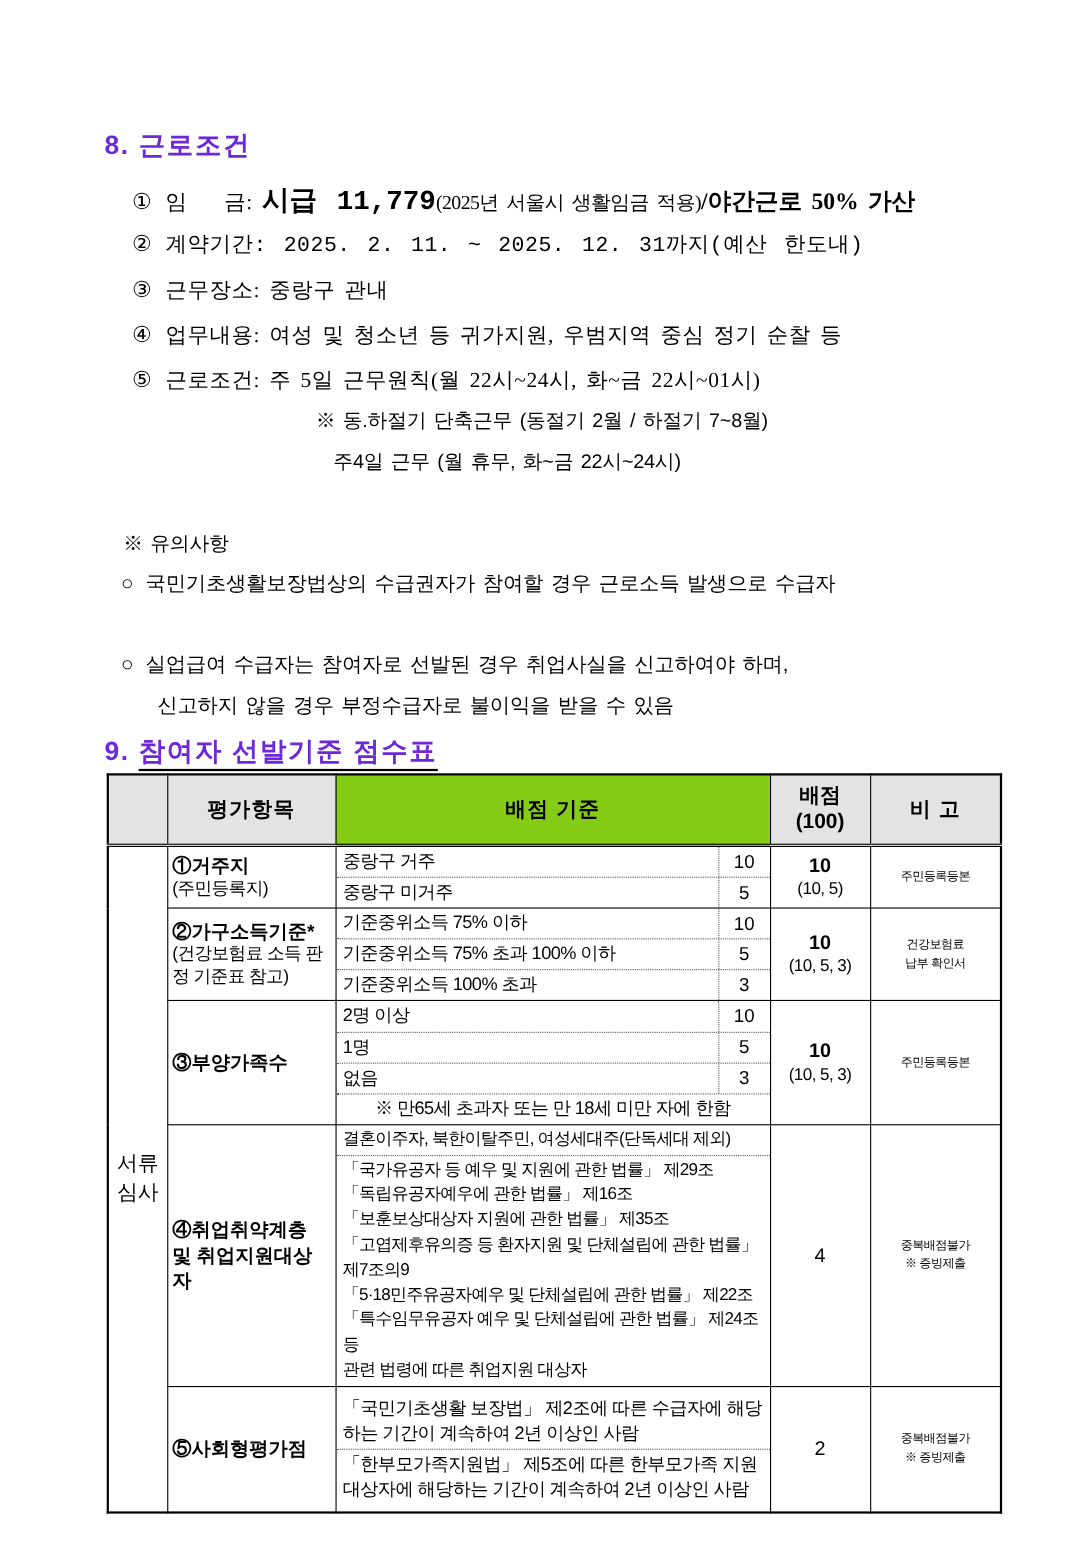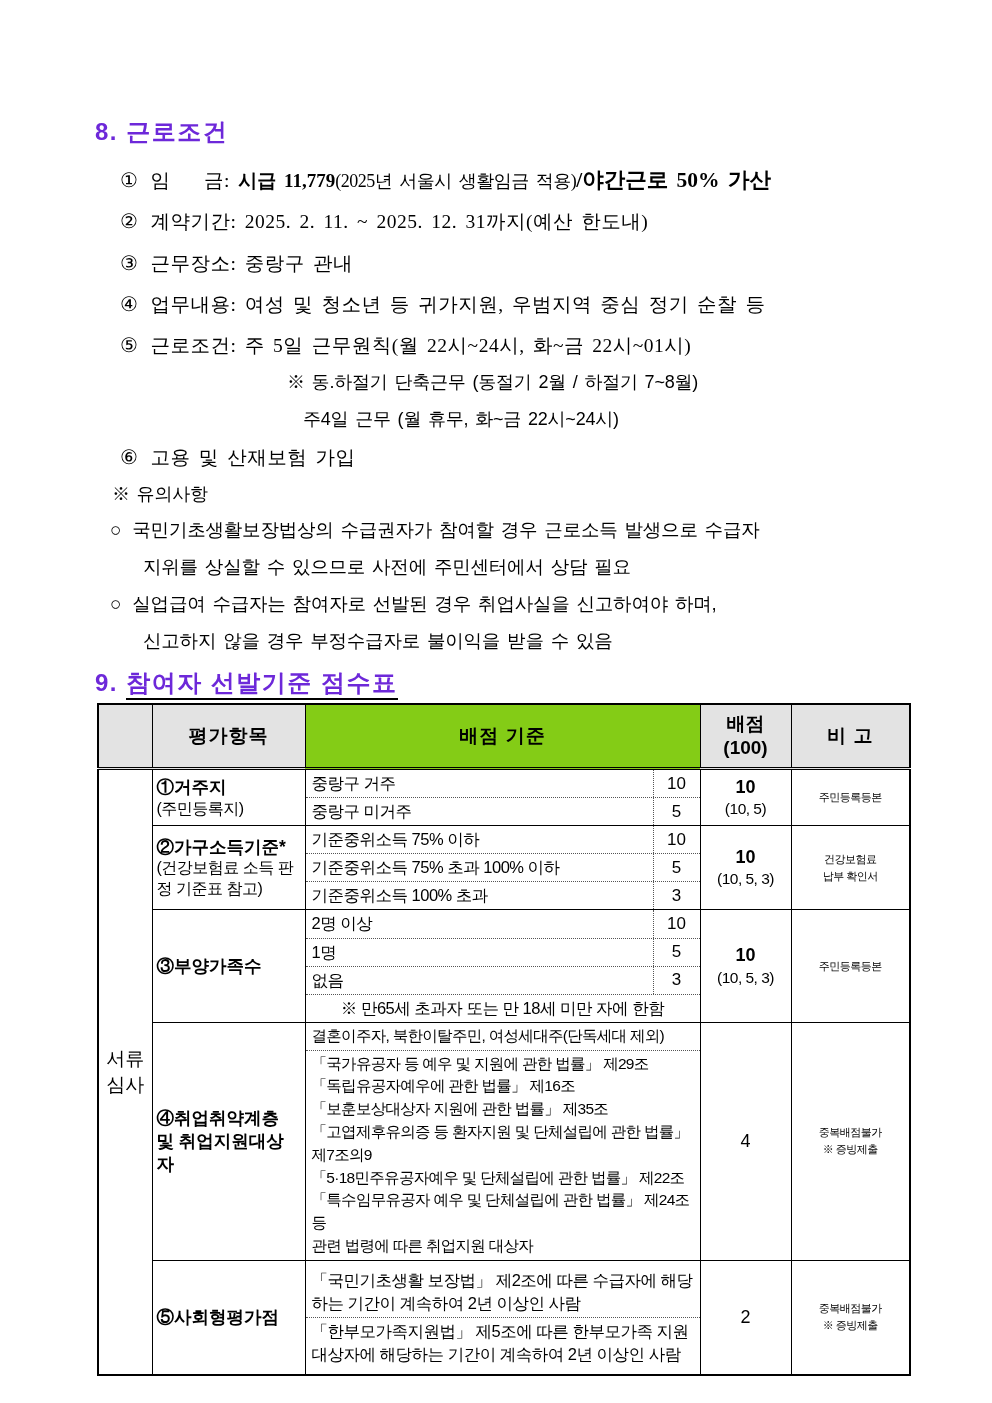--- a/index.html
+++ b/index.html
@@ -16,21 +16,21 @@
 
   
   .item{
     position:absolute;left:120px;
     font-family:"Liberation Serif",serif;
     font-size:19.5px;letter-spacing:0.5px;word-spacing:3px;
     white-space:nowrap;color:#000;
   }
   .item .num{margin-right:12px;font-size:20px;}
   .item .pre{white-space:pre;}
-  .wage-main{font-weight:bold;font-size:19px;letter-spacing:0;}
+  .wage-main{font-weight:bold;font-size:25px;letter-spacing:0;font-family:Liberation Mono, monospace;}
   .wage-paren{font-size:18px;letter-spacing:-0.5px;}
   .wage-bonus{font-weight:bold;font-size:21.5px;letter-spacing:0;}
 
   
   .subnote{
     position:absolute;
     font-family:"Liberation Sans",sans-serif;
     font-size:18px;letter-spacing:-0.2px;word-spacing:2px;white-space:nowrap;color:#000;
   }
   .caution{position:absolute;left:110px;font-family:"Liberation Sans",sans-serif;
@@ -83,48 +83,44 @@
 <div class="page">
 
   <div class="sec-heading" style="top:116px;">
     <span>8. 근로조건</span>
   </div>
 
   <div class="item" style="top:165px;">
     <span class="num">①</span><span class="pre">임    금: </span><span class="wage-main">시급 11,779</span><span class="wage-paren">(2025년 서울시 생활임금 적용)</span><span class="wage-bonus">/야간근로 50% 가산</span>
   </div>
 
-  <div class="item" style="top:208px;">
+  <div class="item" style="top:208px;font-family:Liberation Mono, monospace;">
     <span class="num">②</span><span>계약기간: 2025. 2. 11. ~ 2025. 12. 31까지(예산 한도내)</span>
   </div>
 
   <div class="item" style="top:250px;">
     <span class="num">③</span><span>근무장소: 중랑구 관내</span>
   </div>
 
   <div class="item" style="top:291px;">
     <span class="num">④</span><span>업무내용: 여성 및 청소년 등 귀가지원, 우범지역 중심 정기 순찰 등</span>
   </div>
 
   <div class="item" style="top:332px;">
     <span class="num">⑤</span><span>근로조건: 주 5일 근무원칙(월 22시~24시, 화~금 22시~01시)</span>
   </div>
 
   <div class="subnote" style="top:370px;left:287px;">※ 동.하절기 단축근무 (동절기 2월 / 하절기 7~8월)</div>
   <div class="subnote" style="top:407px;left:303px;">주4일 근무 (월 휴무, 화~금 22시~24시)</div>
 
-  <div class="item" style="top:444px;">
-    <span class="num">⑥</span><span>고용 및 산재보험 가입</span>
-  </div>
 
   <div class="subnote" style="top:482px;left:112px;">※ 유의사항</div>
 
   <div class="caution" style="top:517px;">
     <div class="row1"><span class="marker">○</span><span>국민기초생활보장법상의 수급권자가 참여할 경우 근로소득 발생으로 수급자</span></div>
-    <div class="row2">지위를 상실할 수 있으므로 사전에 주민센터에서 상담 필요</div>
   </div>
 
   <div class="caution" style="top:591px;">
     <div class="row1"><span class="marker">○</span><span>실업급여 수급자는 참여자로 선발된 경우 취업사실을 신고하여야 하며,</span></div>
     <div class="row2">신고하지 않을 경우 부정수급자로 불이익을 받을 수 있음</div>
   </div>
 
   <div class="sec-heading" style="top:667px;">
     <span>9. </span><span class="underlined">참여자 선발기준 점수표</span>
   </div>

